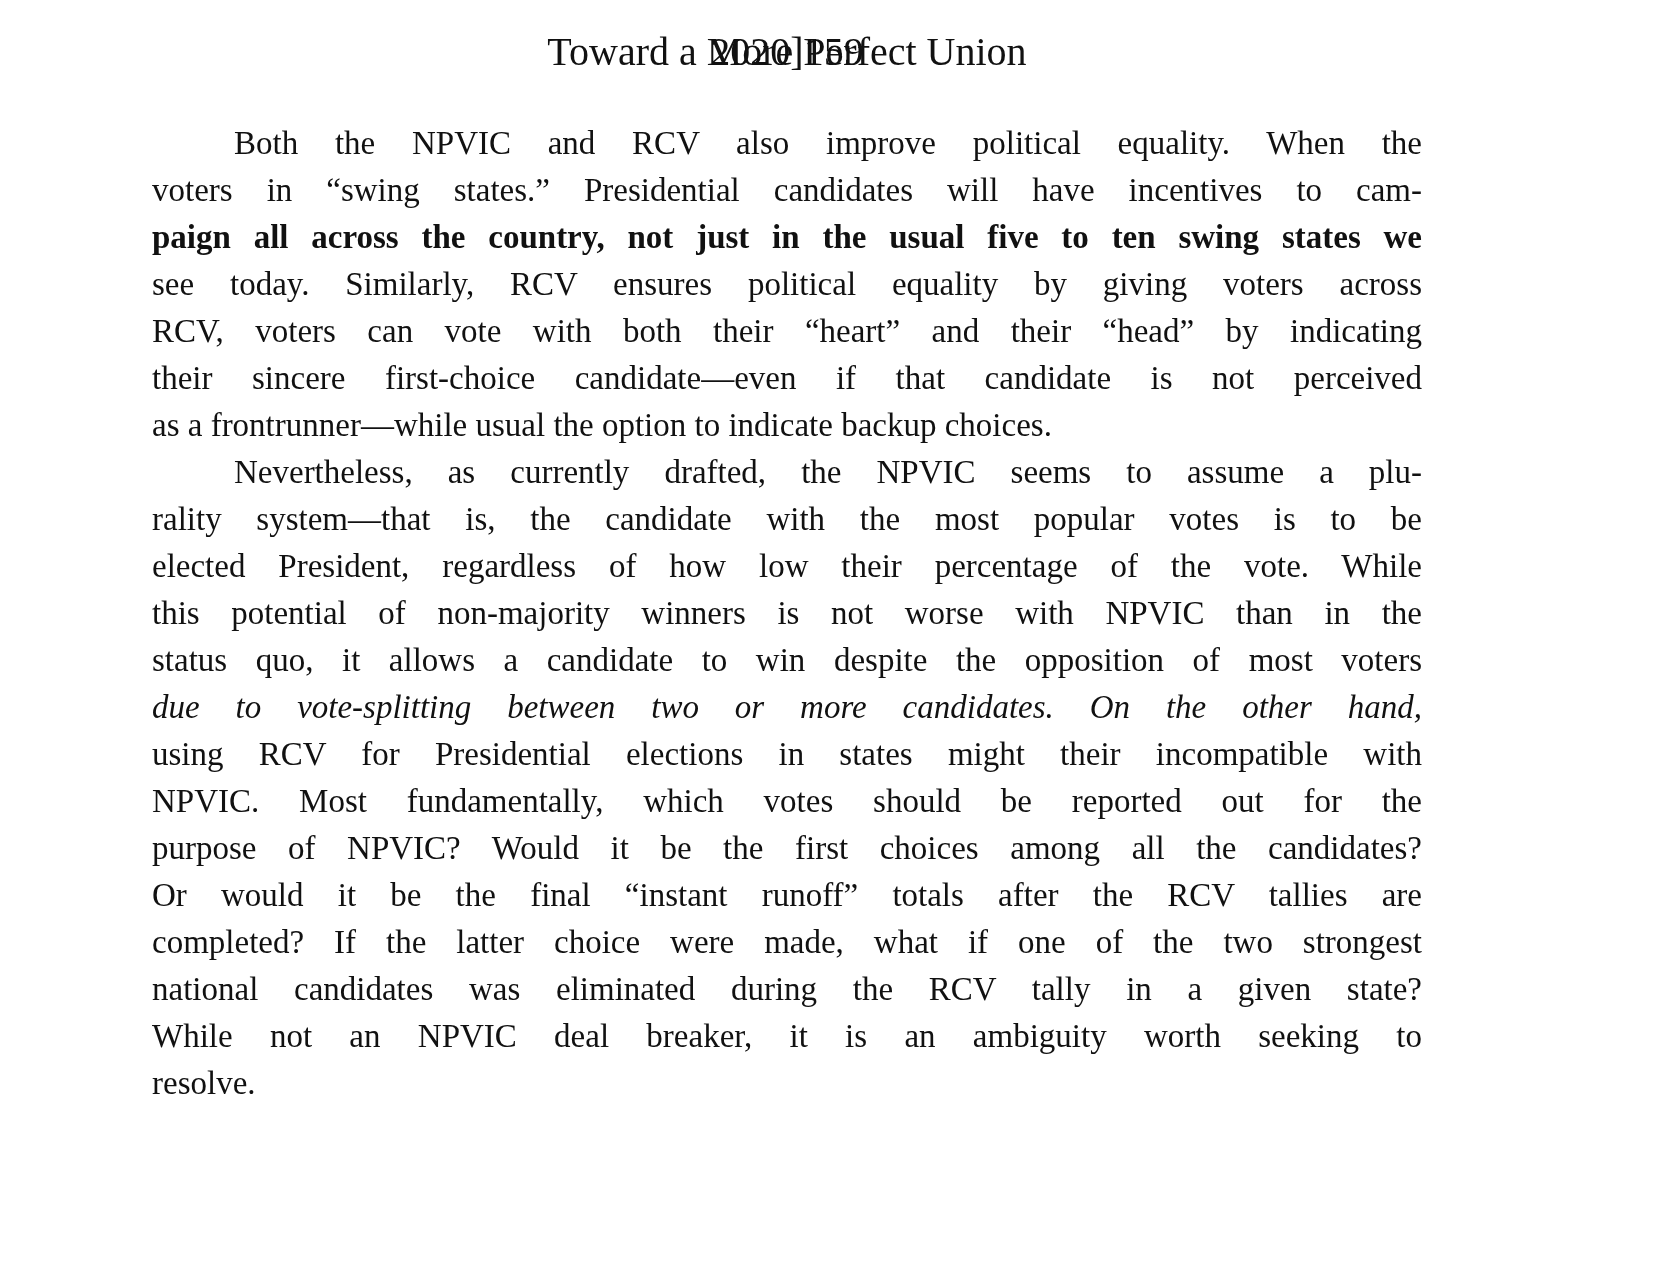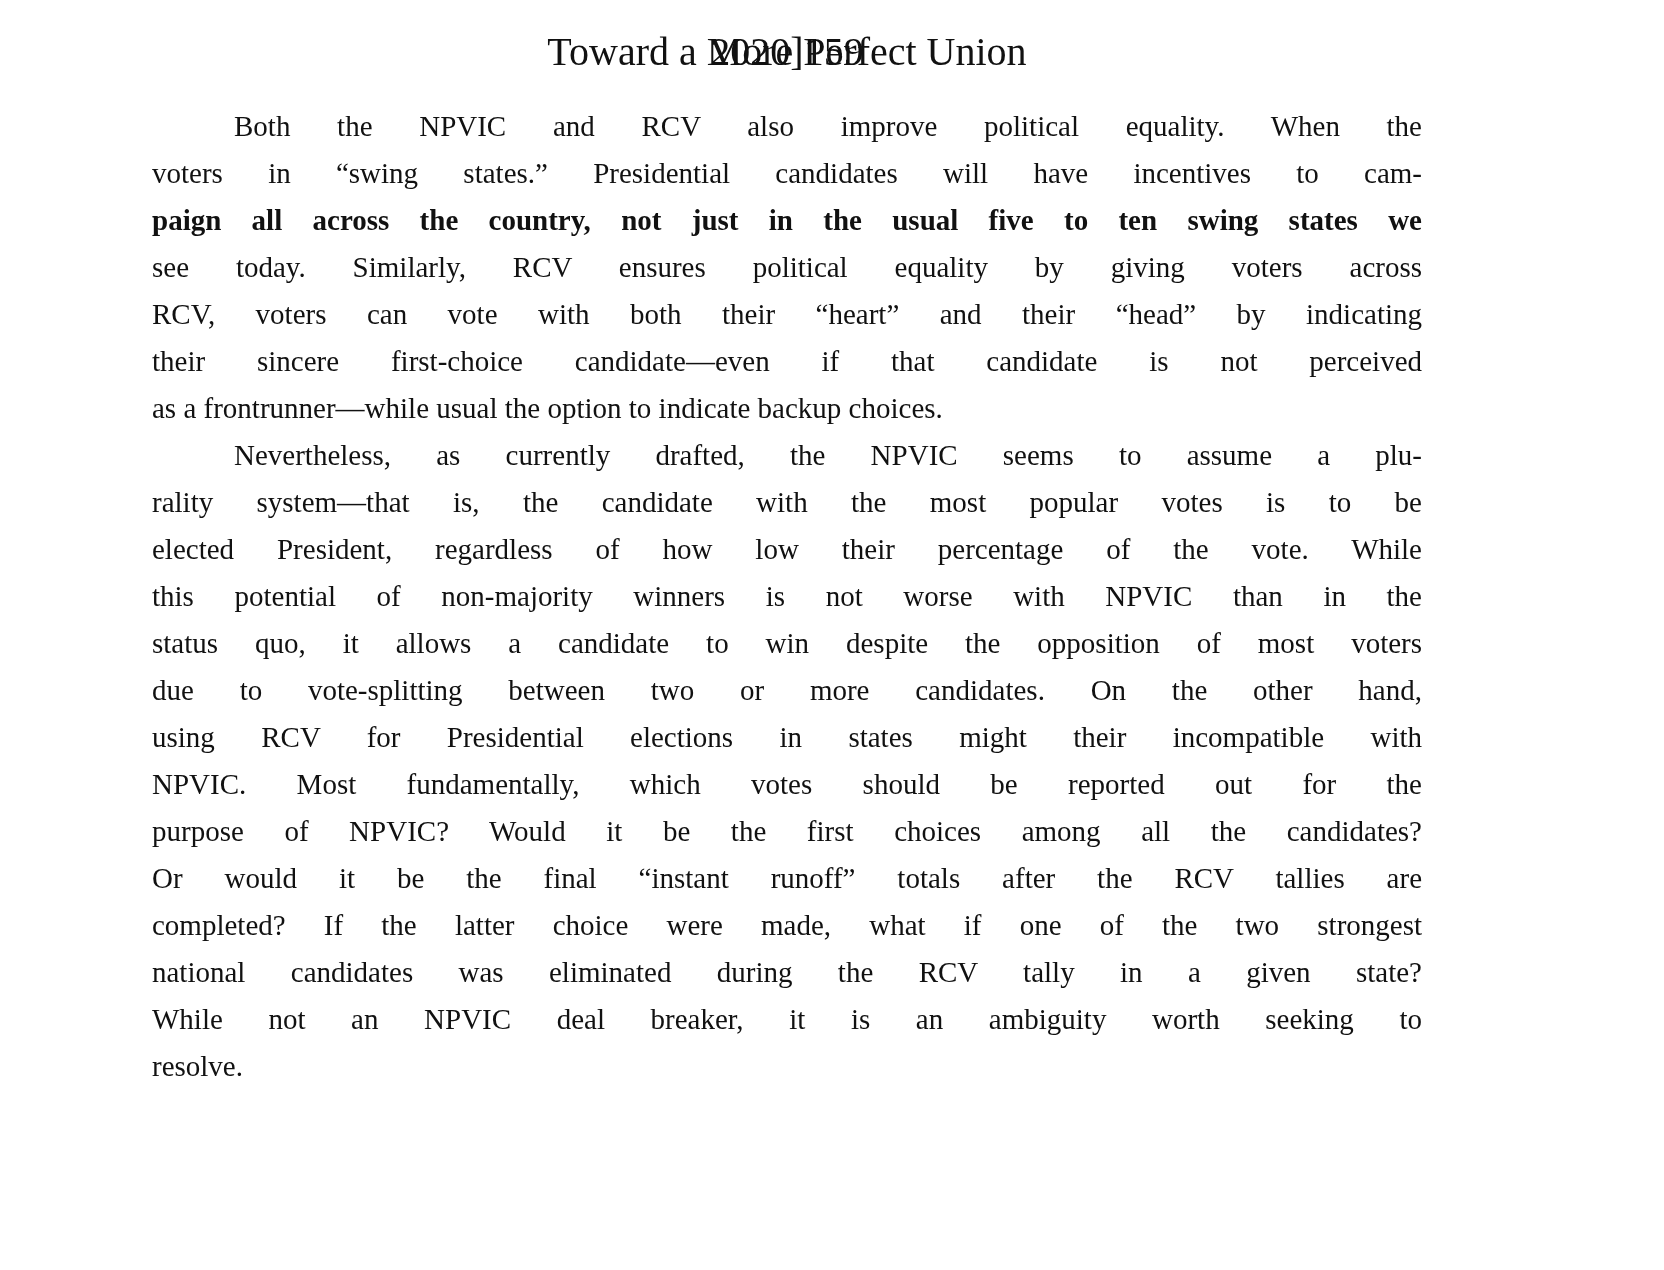--- a/index.html
+++ b/index.html
@@ -34,22 +34,22 @@
     left: 0;
     right: 0;
     text-align: center;
     pointer-events: none;
   }
   .running-head .left, .running-head .right {
     position: relative;
     z-index: 1;
   }
   .body-text {
-    margin-top: 23px;
-    font-size: 29px;
+    margin-top: 40px;
+    font-size: 33px;
   }
   .line {
     height: 47px;
     line-height: 47px;
     text-align: justify;
     text-align-last: justify;
     white-space: nowrap;
     overflow: visible;
   }
   .line.indent {
@@ -79,21 +79,21 @@
       <div class="line"><span style="white-space: nowrap;">their sincere first-choice candidate—even if that candidate is not perceived</span></div>
       <div class="line last">as a frontrunner—while usual the option to indicate backup choices.</div>
     </div>
 
     <div class="paragraph">
       <div class="line indent"><span style="white-space: nowrap;">Nevertheless, as currently drafted, the NPVIC seems to assume a plu-</span></div>
       <div class="line"><span style="white-space: nowrap;">rality system—that is, the candidate with the most popular votes is to be</span></div>
       <div class="line"><span style="white-space: nowrap;">elected President, regardless of how low their percentage of the vote. While</span></div>
       <div class="line"><span style="white-space: nowrap;">this potential of non-majority winners is not worse with NPVIC than in the</span></div>
       <div class="line"><span style="white-space: nowrap;">status quo, it allows a candidate to win despite the opposition of most voters</span></div>
-      <div class="line"><span style="white-space: nowrap;">due to vote-splitting between two or more candidates. On the other hand,</span></div>
+      <div class="line"><span style="white-space: nowrap; font-style: italic;">due to vote-splitting between two or more candidates. On the other hand,</span></div>
       <div class="line"><span style="white-space: nowrap;">using RCV for Presidential elections in states might their incompatible with</span></div>
       <div class="line"><span style="white-space: nowrap;">NPVIC. Most fundamentally, which votes should be reported out for the</span></div>
       <div class="line"><span style="white-space: nowrap;">purpose of NPVIC? Would it be the first choices among all the candidates?</span></div>
       <div class="line"><span style="white-space: nowrap;">Or would it be the final “instant runoff” totals after the RCV tallies are</span></div>
       <div class="line"><span style="white-space: nowrap;">completed? If the latter choice were made, what if one of the two strongest</span></div>
       <div class="line"><span style="white-space: nowrap;">national candidates was eliminated during the RCV tally in a given state?</span></div>
       <div class="line"><span style="white-space: nowrap;">While not an NPVIC deal breaker, it is an ambiguity worth seeking to</span></div>
       <div class="line last">resolve.</div>
     </div>
   </div>

